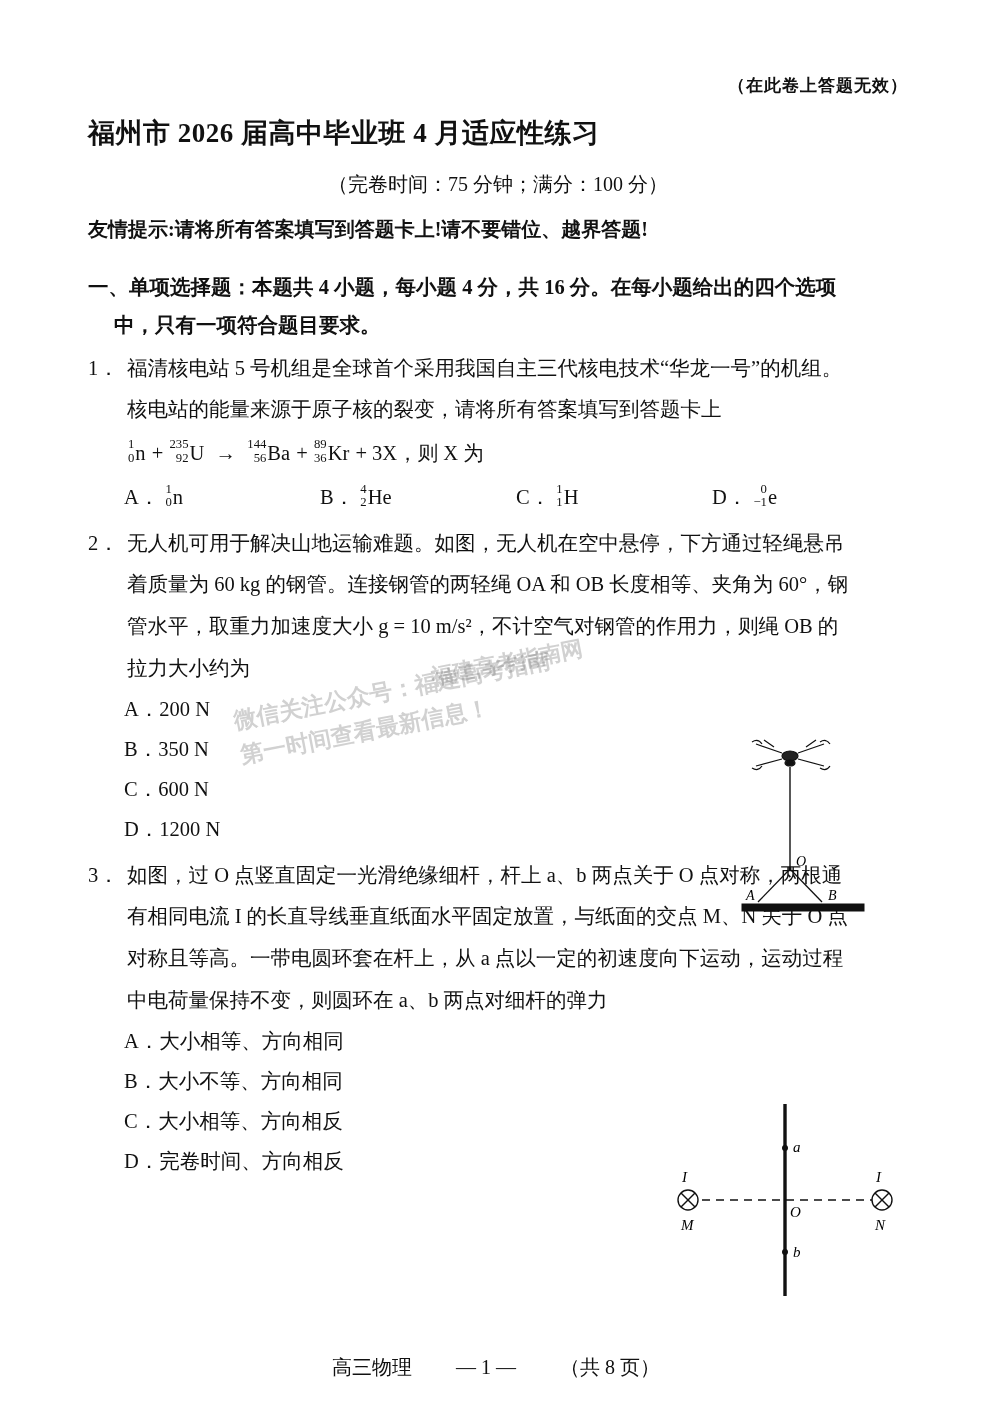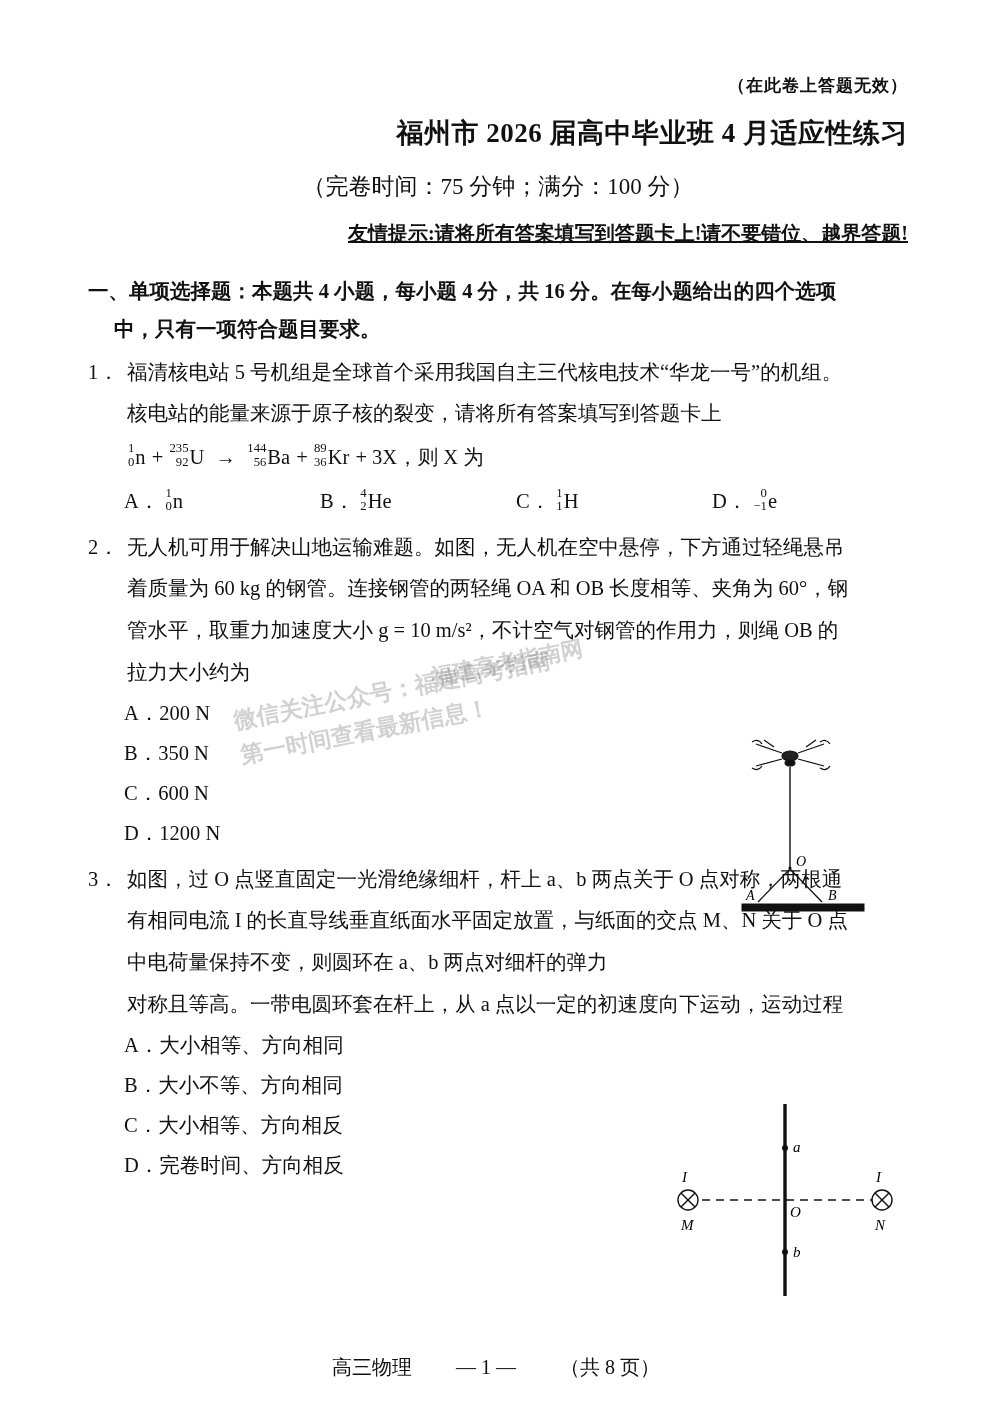--- a/index.html
+++ b/index.html
@@ -28,44 +28,43 @@
     width: 820px;
   }
   .note-line {
     text-align: right;
     font-size: 17px;
     font-weight: bold;
     letter-spacing: 1px;
     margin: 0 0 18px 0;
   }
   .doc-title {
-    text-align: right;
+    text-align: left;
     font-size: 27px;
     font-weight: bold;
     letter-spacing: 0.5px;
     margin: 0 0 20px 0;
   }
   .subject {
     text-align: center;
     font-size: 33px;
     font-weight: bold;
     letter-spacing: 14px;
     margin: 0 0 22px 0;
   }
   .exam-meta {
     text-align: center;
-    font-size: 23px;
+    font-size: 20px;
     margin: 0 0 18px 0;
   }
   .tip {
-    text-align: right;
+    text-align: left;
     font-size: 20px;
     font-weight: bold;
     margin: 0 0 26px 0;
-    text-decoration: underline;
   }
   .section-head {
     font-size: 20.5px;
     font-weight: bold;
     line-height: 1.85;
     margin: 0 0 4px 0;
     text-indent: 0;
     font-family: Liberation Serif, serif;
   }
   .section-head .indent2 {
@@ -246,22 +245,22 @@
       <p style="margin:0">B．350 N</p>
       <p style="margin:0">C．600 N</p>
       <p style="margin:0">D．1200 N</p>
     </div>
 
     <div class="question" style="margin-top:6px;">
       <span class="qnum">3．</span>
       <span class="qbody">
         <p>如图，过 O 点竖直固定一光滑绝缘细杆，杆上 a、b 两点关于 O 点对称，两根通</p>
         <p>有相同电流 I 的长直导线垂直纸面水平固定放置，与纸面的交点 M、N 关于 O 点</p>
+        <p>对称且等高。一带电圆环套在杆上，从 a 点以一定的初速度向下运动，运动过程</p>
         <p>中电荷量保持不变，则圆环在 a、b 两点对细杆的弹力</p>
-        <p>对称且等高。一带电圆环套在杆上，从 a 点以一定的初速度向下运动，运动过程</p>
       </span>
     </div>
 
     <div class="opt-col">
       <p style="margin:0">A．大小相等、方向相同</p>
       <p style="margin:0">B．大小不等、方向相同</p>
       <p style="margin:0">C．大小相等、方向相反</p>
       <p style="margin:0">D．完卷时间、方向相反</p>
     </div>
 

